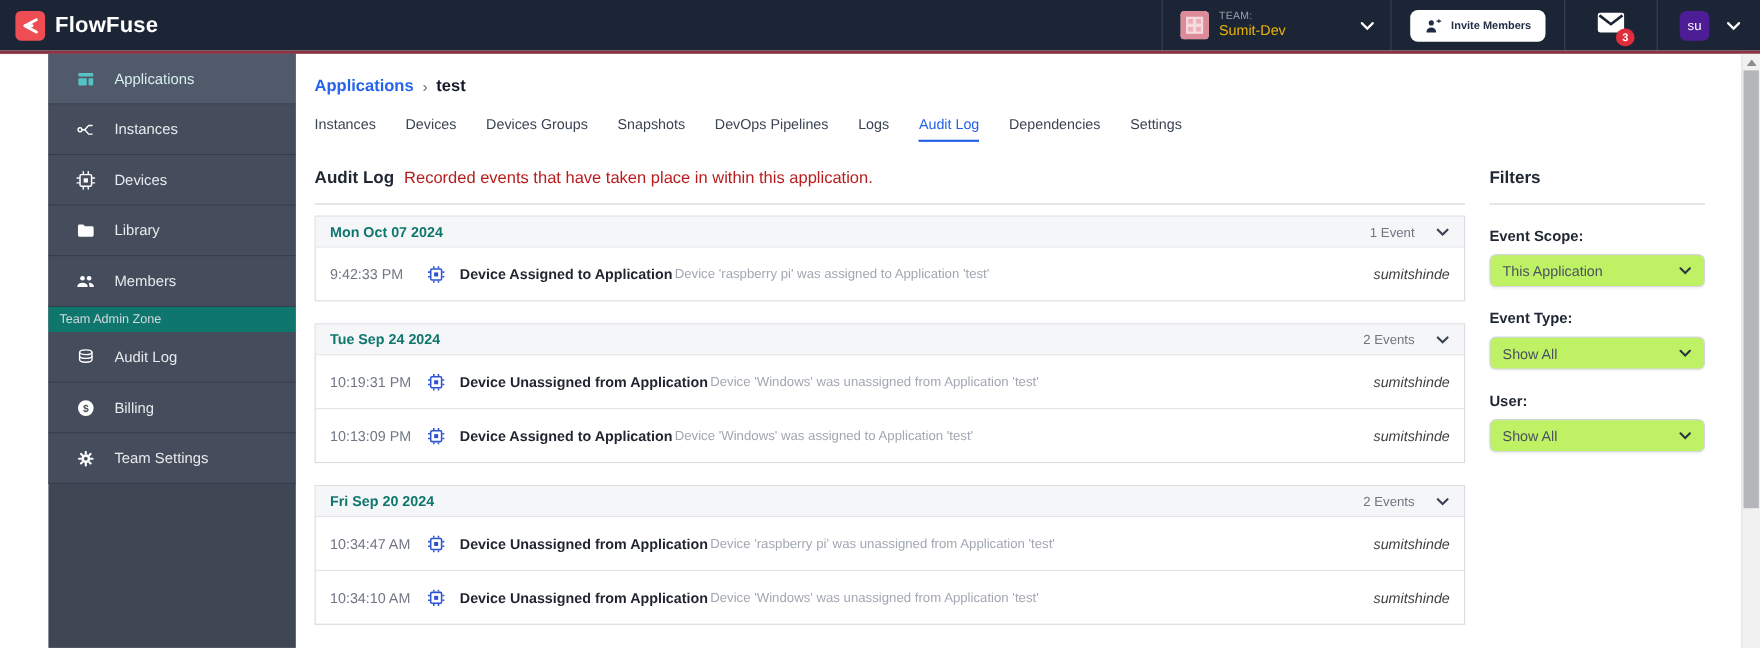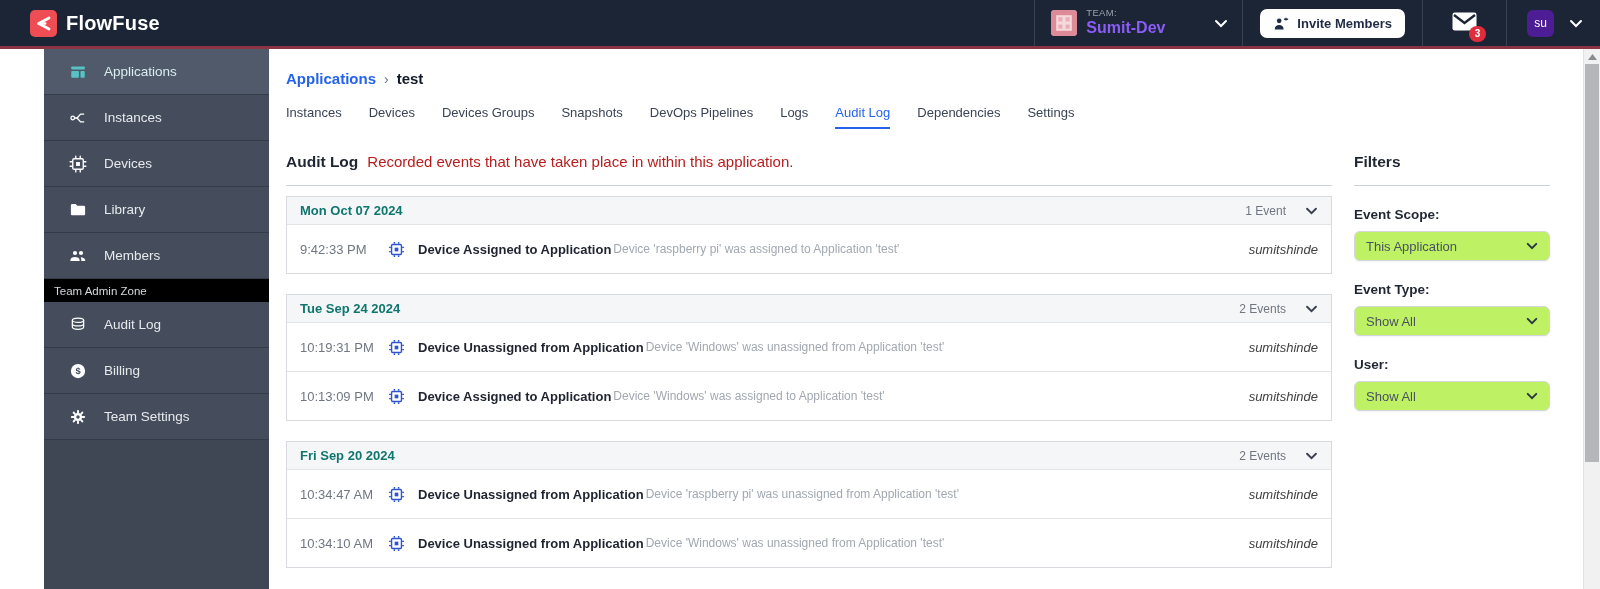--- a/index.html
+++ b/index.html
@@ -1,56 +1,56 @@
 <!DOCTYPE html>
 <html><head>
 <meta charset="utf-8">
 <style>
   * { margin:0; padding:0; box-sizing:border-box; }
   html,body { width:1600px; height:589px; overflow:hidden; background:#fff;
     font-family:"Liberation Sans", sans-serif; }
   .app { position:relative; width:1600px; height:589px; background:#fff; }
 
   
-  .header { height:46px; background:#1c2536; display:flex; align-items:center; padding-left:30px; }
+  .header { height:46px; background:#1c2536; display:flex; align-items:center; padding-left:14px; }
   .brand { display:flex; align-items:center; gap:9px; cursor:pointer; }
   .logo { width:27px; height:27px; background:#ee4e53; border-radius:5px; display:flex; align-items:center; justify-content:center; }
   .brand-name { color:#fff; font-size:20px; font-weight:bold; letter-spacing:.2px; }
   .h-right { margin-left:auto; display:flex; align-items:stretch; height:100%; }
   .h-sec { border-left:1px solid rgba(255,255,255,.13); display:flex; align-items:center; }
   .team-sec { width:208px; padding:0 14px 0 16px; justify-content:space-between; cursor:pointer; }
   .team-left { display:flex; align-items:center; gap:9px; }
   .team-avatar { width:26px; height:26px; border-radius:4px; overflow:hidden; flex-shrink:0; }
   .team-text { display:flex; flex-direction:column; line-height:1.15; }
   .team-label { color:#98a1ad; font-size:9.5px; letter-spacing:.3px; }
-  .team-name { color:#8b5cf6; font-size:16px; font-weight:700; }
+  .team-name { color:#eab308; font-size:13px; font-weight:400; }
   .invite-sec { padding:0 17px; }
   .invite-btn { background:#fff; border:none; border-radius:7px; padding:7px 13px; display:flex; align-items:center; gap:8px;
-    font-family:inherit; font-size:13px; font-weight:bold; color:#1f2c43; cursor:pointer; }
+    font-family:inherit; font-size:10px; font-weight:bold; color:#1f2c43; cursor:pointer; }
   .mail-sec { padding:0 29px; cursor:pointer; }
   .mail-wrap { position:relative; }
   .mail-badge { position:absolute; right:-9px; bottom:-7px; background:#e02d3c; color:#fff; font-size:10px; font-weight:bold;
     min-width:17px; height:16px; border-radius:9px; display:flex; align-items:center; justify-content:center; padding:0 4px; }
   .user-sec { padding:0 17px 0 20px; gap:15px; cursor:pointer; }
   .user-avatar { width:27px; height:27px; border-radius:6px; background:#4c1d95; color:#fff; font-size:12px;
     display:flex; align-items:center; justify-content:center; }
   .chev { flex-shrink:0; }
 
   .red-line { height:3px; background:#8a3343; }
 
   
   .body-row { position:relative; display:flex; height:540px;padding-left:44px; }
 
   
   .sidebar { width:225px; background:#3f4654; display:flex; flex-direction:column; flex-shrink:0; }
   .nav-item { height:46px; display:flex; align-items:center; gap:17px; padding-left:25px;
     background:#454d5c; border-bottom:1px solid #353c49; color:#e7e9ec; font-size:13.5px; cursor:pointer; }
   .nav-item .ni { width:18px; height:18px; display:flex; align-items:center; justify-content:center; }
   .nav-item.active { background:#515a6a; color:#d8edee; }
-  .admin-zone { height:23px; background:#000000; color:#d3d8df; font-size:11.5px; display:flex; align-items:center; padding-left:10px; }
+  .admin-zone { height:23px; background:#0f766e; color:#d3d8df; font-size:11.5px; display:flex; align-items:center; padding-left:10px; }
 
   
   .main { flex:1; background:#fff; padding:0 0 0 17px; overflow:hidden; }
   .breadcrumb { padding-top:21px; font-size:15px; display:flex; align-items:center; gap:8px; }
   .bc-link { color:#2563eb; font-weight:bold; cursor:pointer; }
   .bc-sep { color:#6b7280; font-size:14px; }
   .bc-current { color:#111827; font-weight:bold; }
   .tabs { margin-top:18px; display:flex; gap:27px; font-size:13px; color:#3a4454; }
   .tab { padding-bottom:7px; border-bottom:2px solid transparent; cursor:pointer; white-space:nowrap; }
   .tab.active { color:#2563eb; border-bottom-color:#2563eb; }

